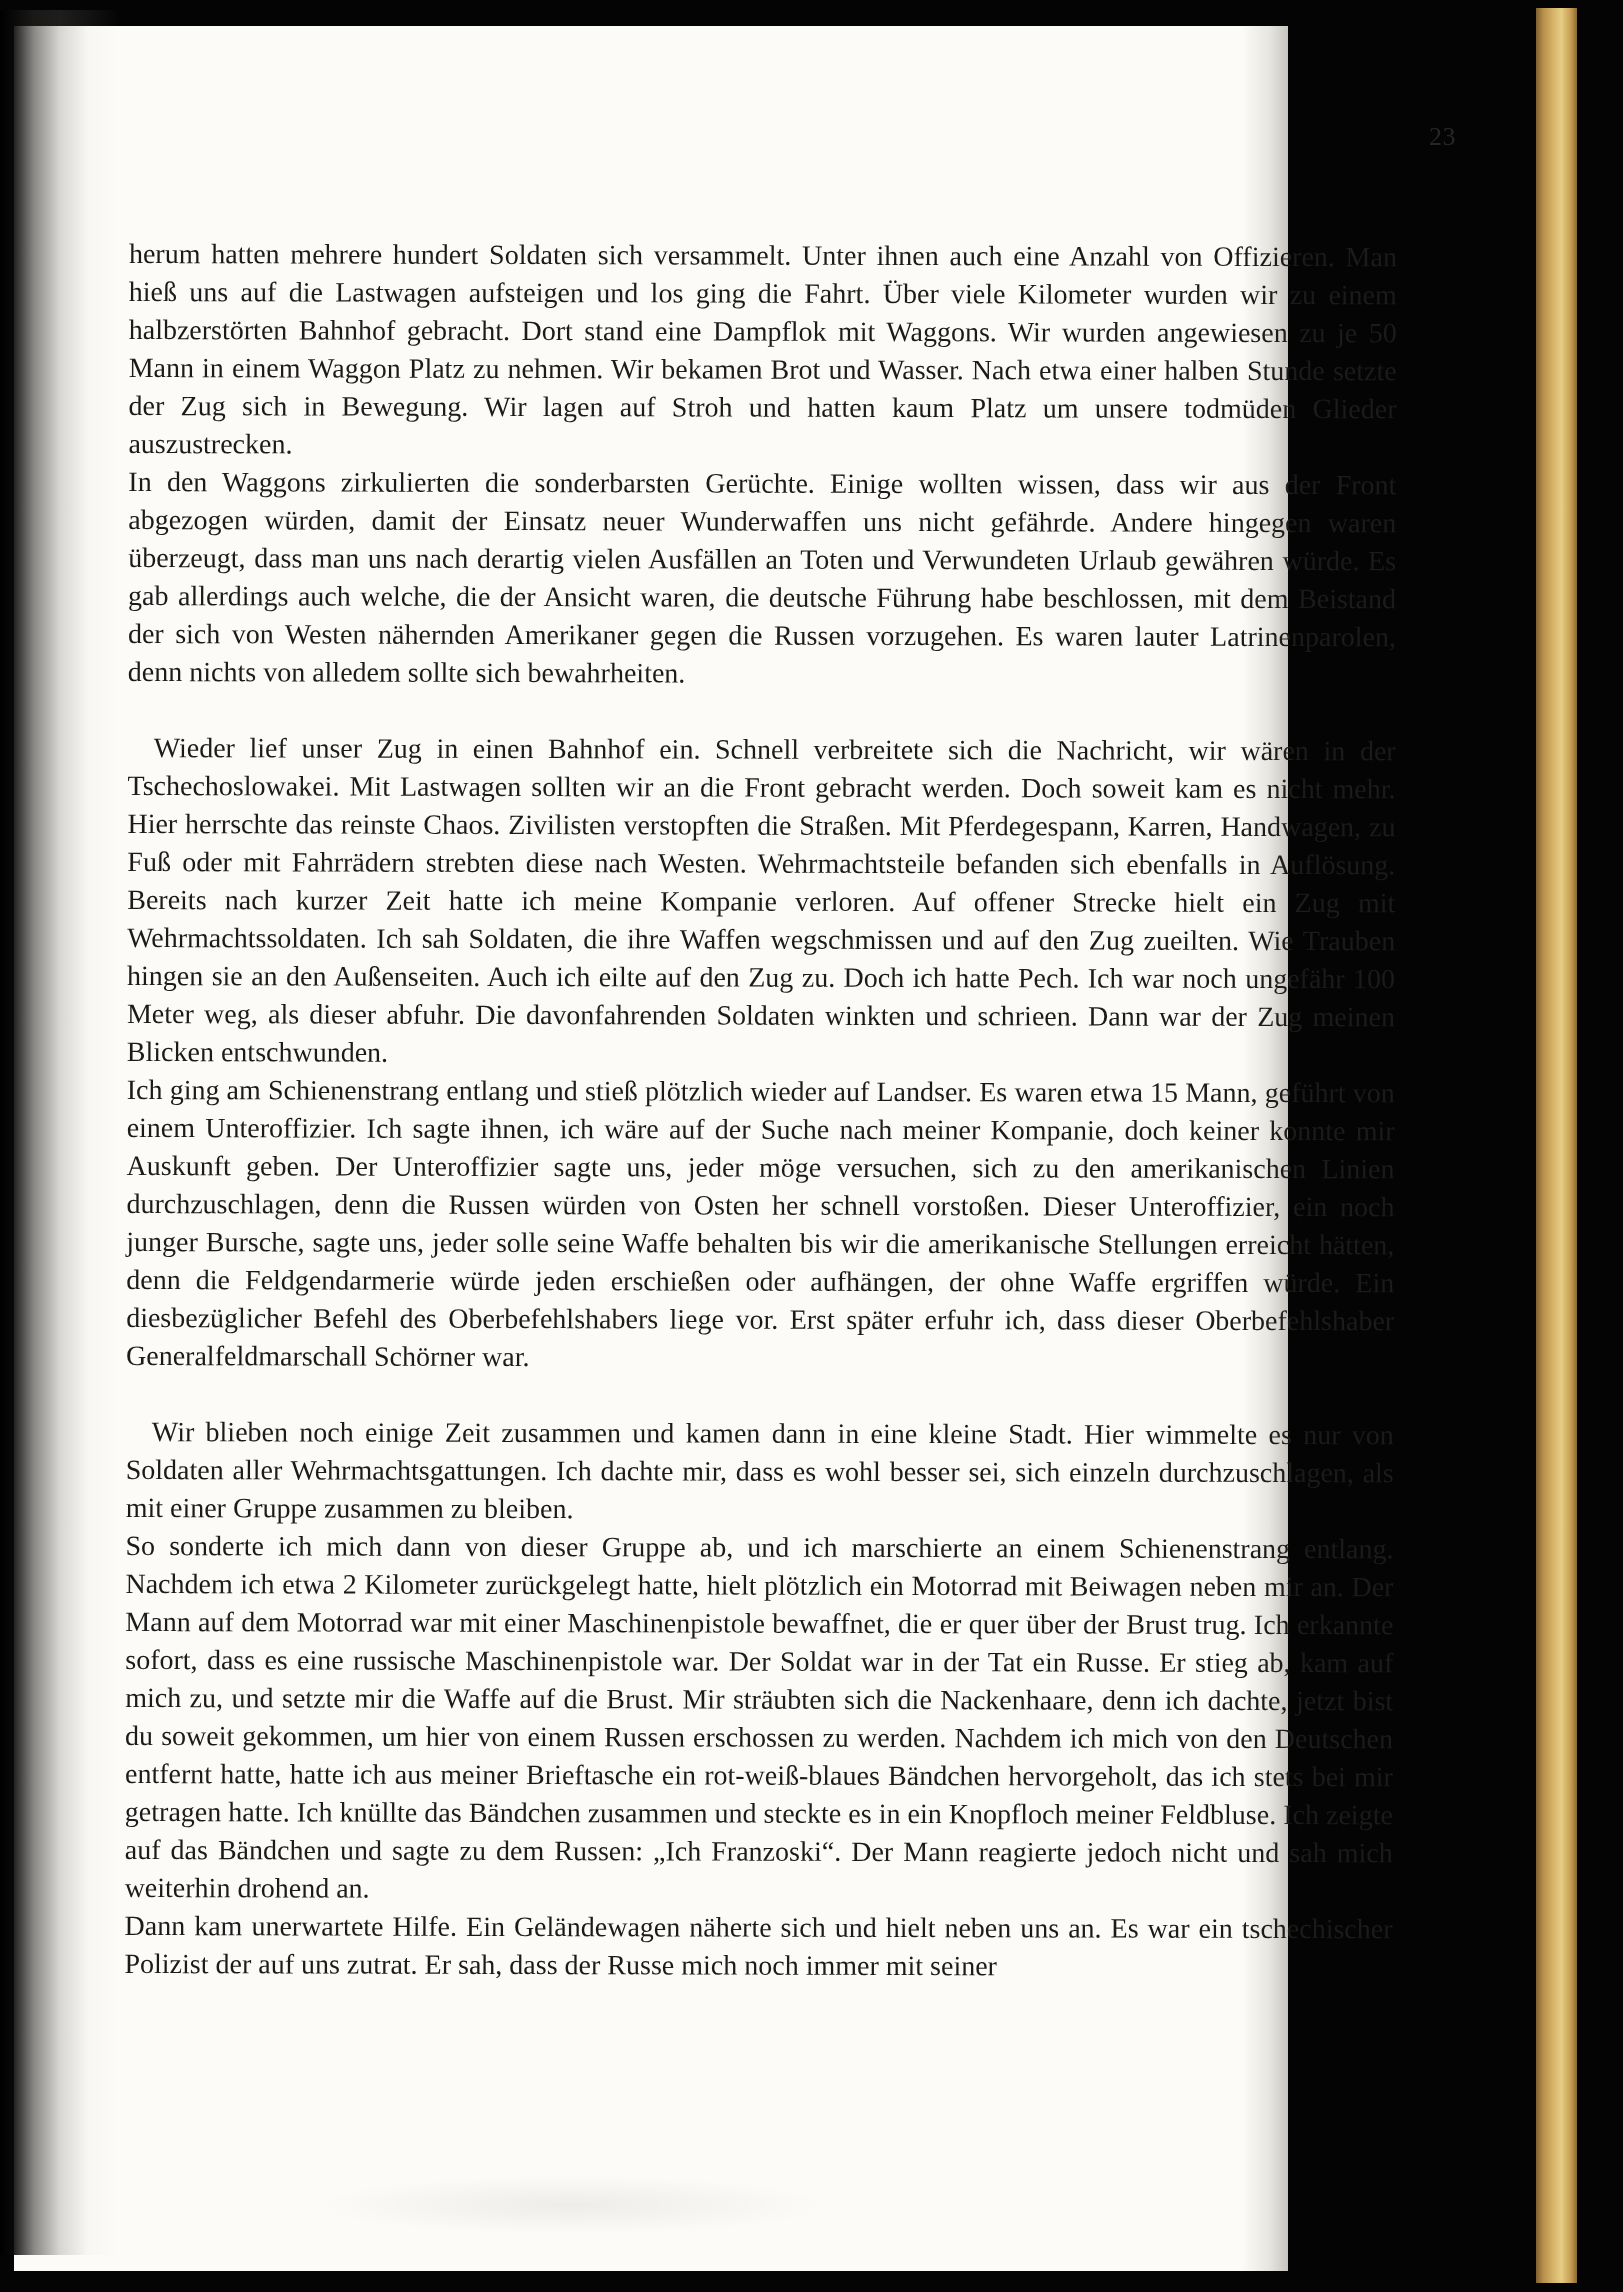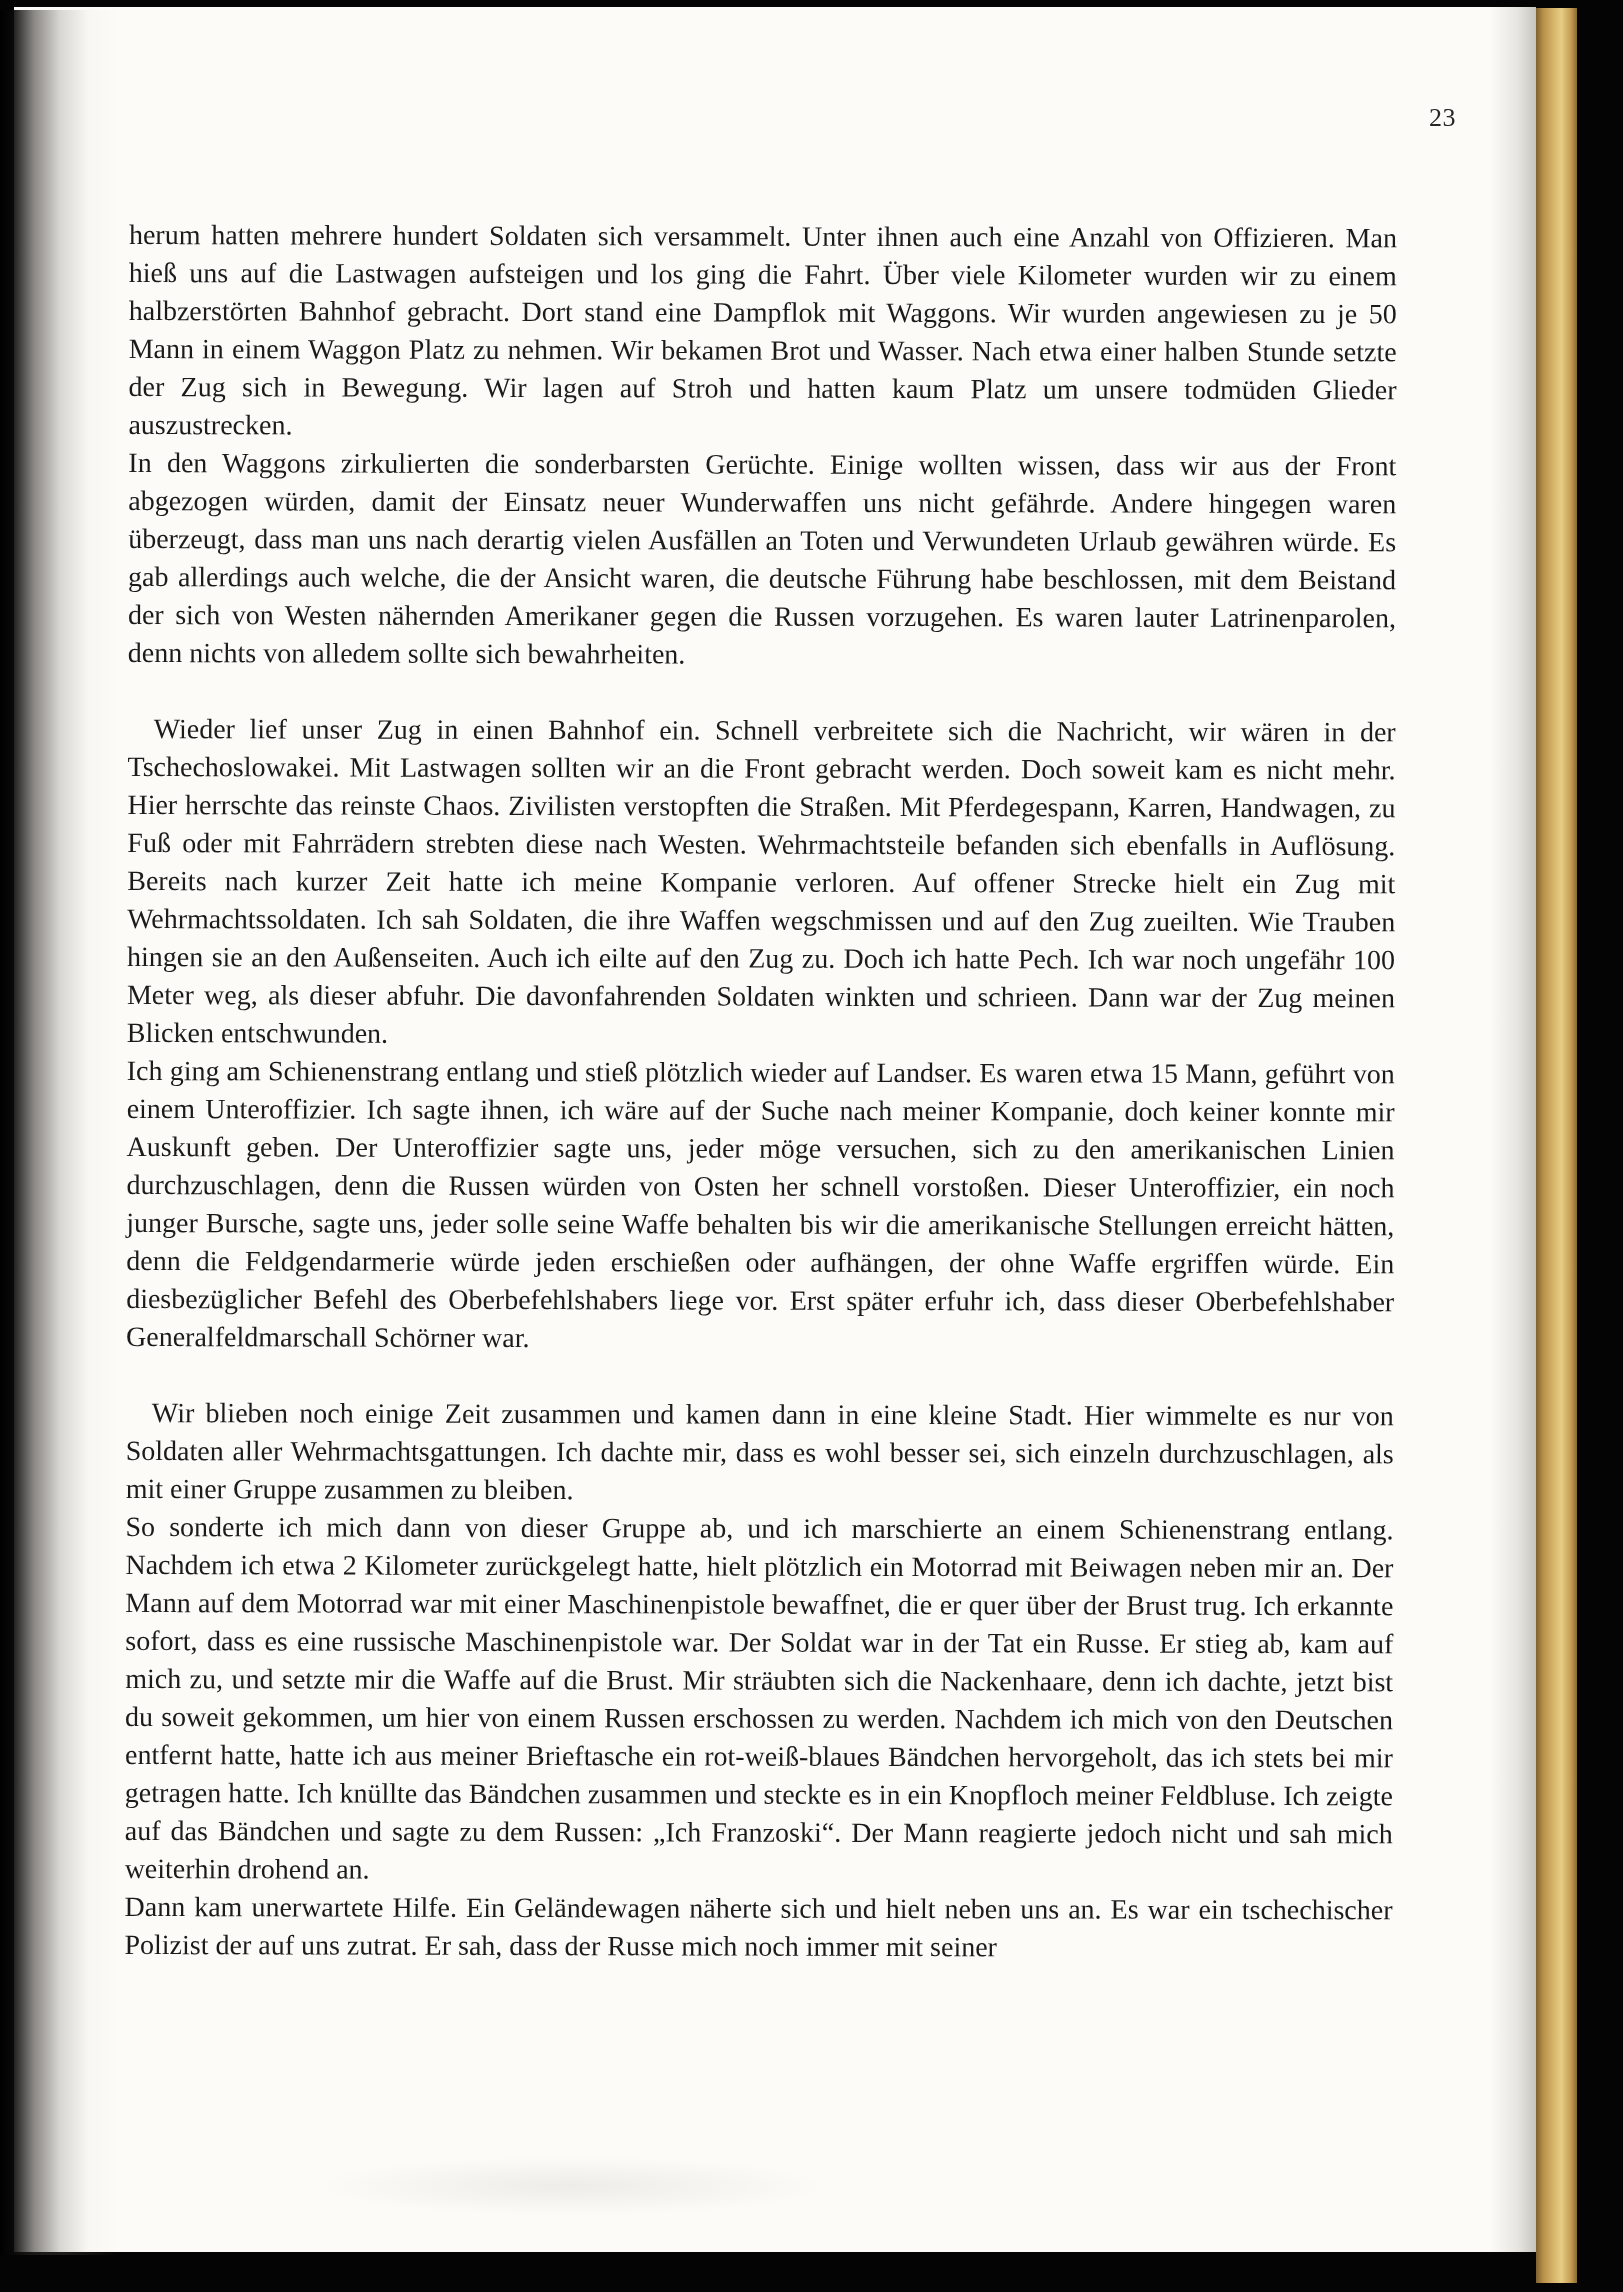--- a/index.html
+++ b/index.html
@@ -12,22 +12,22 @@
     width: 1624px;
     height: 2292px;
     background: #040404;
     overflow: hidden;
     font-family: "Liberation Serif", "DejaVu Serif", serif;
   }
   
   .page {
     position: absolute;
     left: 14px;
-    top: 7px;
-    width: 1522px;
+    top: 26px;
+    width: 1274px;
     height: 2245px;
     background: #fcfbf7;
   }
   
   .page::after {
     content: "";
     position: absolute;
     right: 0;
     top: 0;
     width: 46px;

